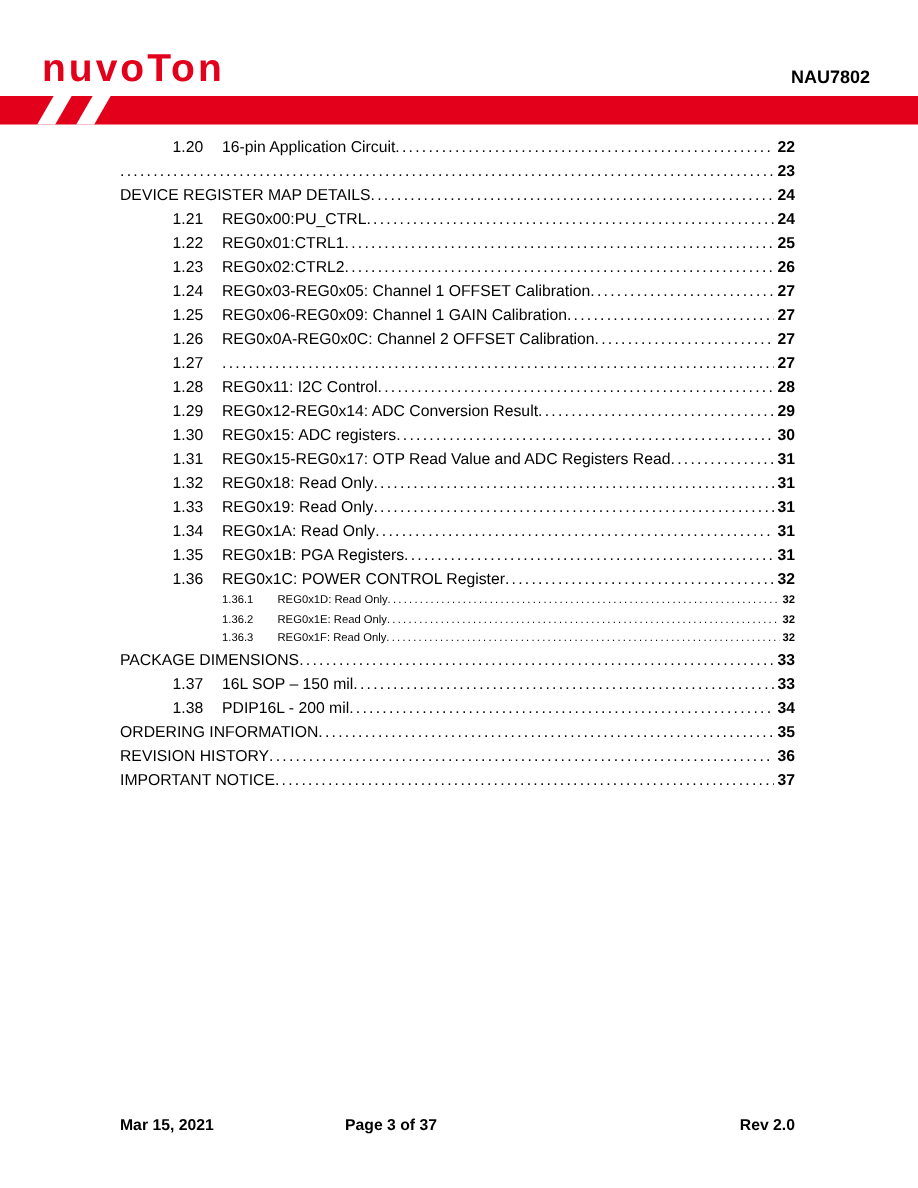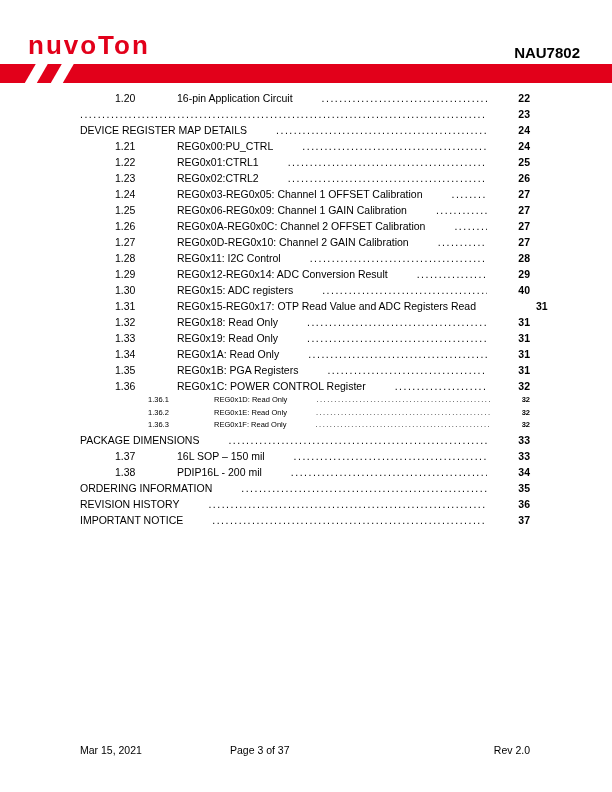--- a/index.html
+++ b/index.html
@@ -17,21 +17,21 @@
   
   .logo {
     position: absolute; left: 28px; top: 32px;
     font-size: 26px; font-weight: bold;
     letter-spacing: 2px;
     color: var(--brand-red);
     line-height: 1;
   }
   .doc-number {
     position: absolute; right: 32px; top: 44px;
-    font-size: 15px; font-weight: bold; margin-left: 48px;
+    font-size: 12px; font-weight: bold; margin-left: 48px;
   }
 
   
   .banner {
     position: absolute; left: 0; top: 64px;
     width: 612px; height: 19px;
     background: var(--brand-red);
     overflow: hidden;
   }
   .banner .stripe {
@@ -44,21 +44,20 @@
 
   
   .toc {
     position: absolute; left: 80px; top: 90px;
     width: 450px;
   }
   .toc-row {
     display: flex; align-items: baseline;
     font-size: 10.5px; line-height: 16px; height: 16px;
     white-space: nowrap;
-    gap: 29px;
   }
   .toc-row.lvl2 { padding-left: 35px; }
   .toc-row.lvl3 {
     padding-left: 68px;
     font-size: 7.5px; line-height: 12.5px; height: 12.5px;
   }
   .toc-row.lvl2 .toc-num { flex: 0 0 33px; }
   .toc-row.lvl3 .toc-num { flex: 0 0 37px; }
   .toc-label { flex: 0 0 auto; }
   .toc-dots { flex: 1 1 auto; overflow: hidden; white-space: nowrap; }
@@ -67,20 +66,21 @@
     letter-spacing: 1.5px;
   }
   .toc-page { flex: 0 0 auto; padding-left: 2px; text-align: left; font-weight: bold; }
 
   
   .footer {
     position: absolute; left: 80px; top: 744px;
     width: 450px;
     display: flex; align-items: baseline;
     font-size: 10.5px;
+    font-weight: bold;
   }
   .footer .f-left   { flex: 1; text-align: left; }
   .footer .f-center { flex: 1; text-align: left; }
   .footer .f-right  { flex: 1; text-align: right; }
 </style>
 </head>
 <body>
 
 <div>
 
@@ -143,41 +143,40 @@
       <span class="toc-page">27</span>
     </div>
       <div class="toc-row lvl2">
       <span class="toc-num">1.26</span>
       <span class="toc-label">REG0x0A-REG0x0C: Channel 2 OFFSET Calibration</span>
       <span class="toc-dots"></span>
       <span class="toc-page">27</span>
     </div>
       <div class="toc-row lvl2">
       <span class="toc-num">1.27</span>
-      <span class="toc-label">REG0x0D-REG0x10: Channel 2 GAIN Calibration</span>
       <span class="toc-dots"></span>
       <span class="toc-page">27</span>
     </div>
       <div class="toc-row lvl2">
       <span class="toc-num">1.28</span>
       <span class="toc-label">REG0x11: I2C Control</span>
       <span class="toc-dots"></span>
       <span class="toc-page">28</span>
     </div>
       <div class="toc-row lvl2">
       <span class="toc-num">1.29</span>
       <span class="toc-label">REG0x12-REG0x14: ADC Conversion Result</span>
       <span class="toc-dots"></span>
       <span class="toc-page">29</span>
     </div>
       <div class="toc-row lvl2">
       <span class="toc-num">1.30</span>
       <span class="toc-label">REG0x15: ADC registers</span>
       <span class="toc-dots"></span>
-      <span class="toc-page">40</span>
+      <span class="toc-page">30</span>
     </div>
       <div class="toc-row lvl2">
       <span class="toc-num">1.31</span>
       <span class="toc-label">REG0x15-REG0x17: OTP Read Value and ADC Registers Read</span>
       <span class="toc-dots"></span>
       <span class="toc-page">31</span>
     </div>
       <div class="toc-row lvl2">
       <span class="toc-num">1.32</span>
       <span class="toc-label">REG0x18: Read Only</span>

